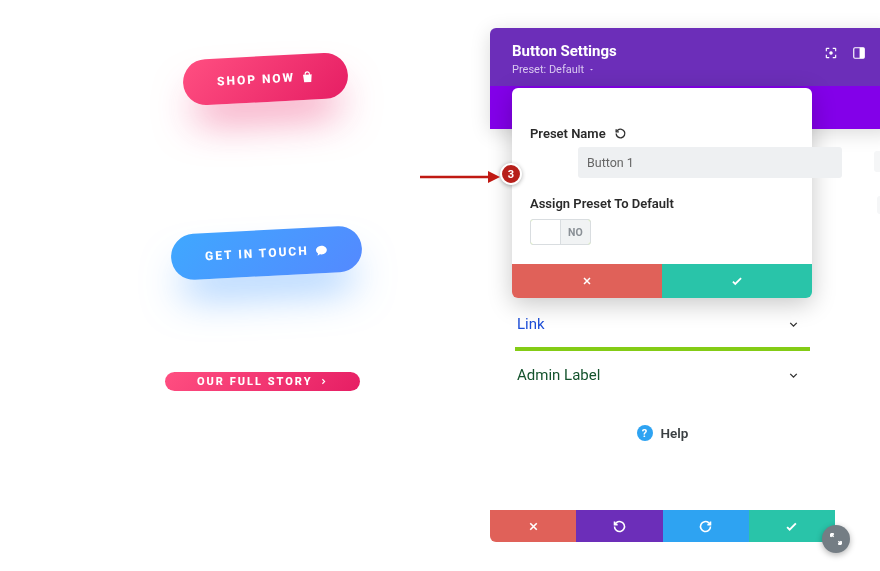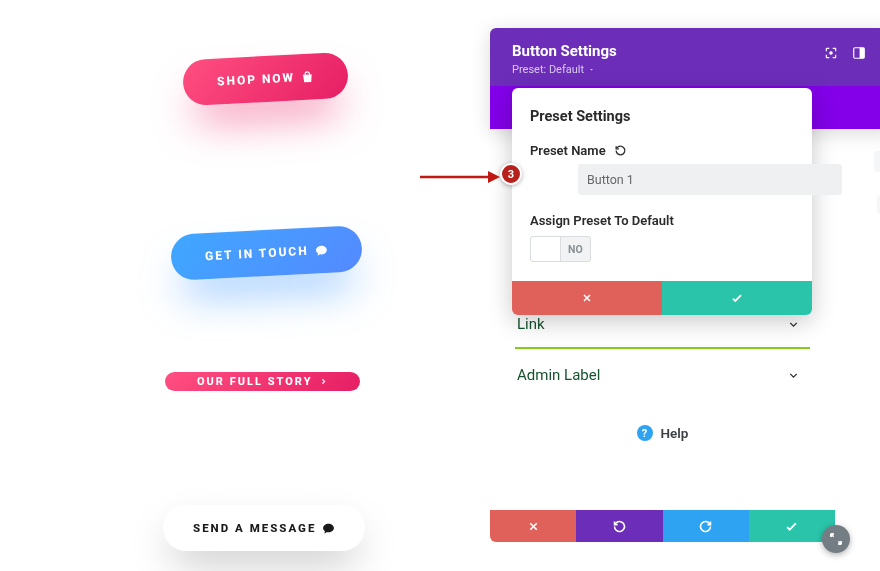--- a/index.html
+++ b/index.html
@@ -130,23 +130,23 @@
     position:absolute; right:-1px; top:168px;
     background:#f5f6f7; color:#2ea3f2;
     font-size:14px; padding:2px 4px;
     border-radius:3px;
     display:flex; align-items:center; justify-content:center;
   }
 
   .acc-link {
     position:absolute; left:515px; top:301px; width:295px;
     padding: 14px 10px 14px 2px;
-    border-bottom: 2px solid #84cc16;
+    border-bottom: 4px solid #84cc16;
     display:flex; align-items:center; justify-content:space-between;
-    color:#14532d; font-size:15px;
+    color:#1d4ed8; font-size:15px;
   }
   .acc-admin {
     position:absolute; left:515px; top:352px; width:295px;
     padding: 14px 10px 14px 2px;
     display:flex; align-items:center; justify-content:space-between;
     color:#14532d; font-size:15px;
   }
   .chev { color:#333; cursor:pointer; display:inline-flex;}
 
   .help {
@@ -209,28 +209,20 @@
       <svg width="13" height="13" viewBox="0 0 24 24" fill="#fff">
           <path d="M12 3C6.5 3 2 6.6 2 11c0 2.4 1.3 4.5 3.4 6l-1 4 4.4-2.3c1 .2 2 .3 3.2.3 5.5 0 10-3.6 10-8S17.5 3 12 3z"></path>
         </svg>
     </span>
   </div>
   <div class="pbtn story">
     <span>OUR FULL STORY</span>
     <span class="icon">
       <svg width="9" height="9" viewBox="0 0 24 24" fill="none" stroke="#fff" stroke-width="3">
           <path d="M9 6l6 6-6 6"></path>
-        </svg>
-    </span>
-  </div>
-  <div class="pbtn msg">
-    <span>SEND A MESSAGE</span>
-    <span class="icon">
-      <svg width="13" height="13" viewBox="0 0 24 24" fill="#1a1a1a">
-          <path d="M12 3C6.5 3 2 6.6 2 11c0 2.4 1.3 4.5 3.4 6l-1 4 4.4-2.3c1 .2 2 .3 3.2.3 5.5 0 10-3.6 10-8S17.5 3 12 3z"></path>
         </svg>
     </span>
   </div>
 </div>
 
 <div class="panel">
   <div class="panel-head">
     <div class="panel-title">Button Settings</div>
     <div class="panel-preset">
       <span>Preset: Default</span>
@@ -316,21 +308,20 @@
   </div>
   <div class="fbtn c4">
     <svg width="15" height="15" viewBox="0 0 24 24" fill="none" stroke="#fff" stroke-width="3">
         <path d="M5 13l4 4L19 7"></path>
       </svg>
   </div>
 </div>
 
 <div class="popup">
   <div class="popup-body">
-    <div class="popup-title">Preset Settings</div>
     <div class="field-row">
       <div class="field-label">
         <span>Preset Name</span>
         <span class="reset-ic">
           <svg width="13" height="13" viewBox="0 0 24 24" fill="none" stroke="#333" stroke-width="2.5">
               <path d="M4 12a8 8 0 1 0 3-6.2L4 9"></path>
               <path d="M4 4v5h5"></path>
             </svg>
         </span>
       </div>

